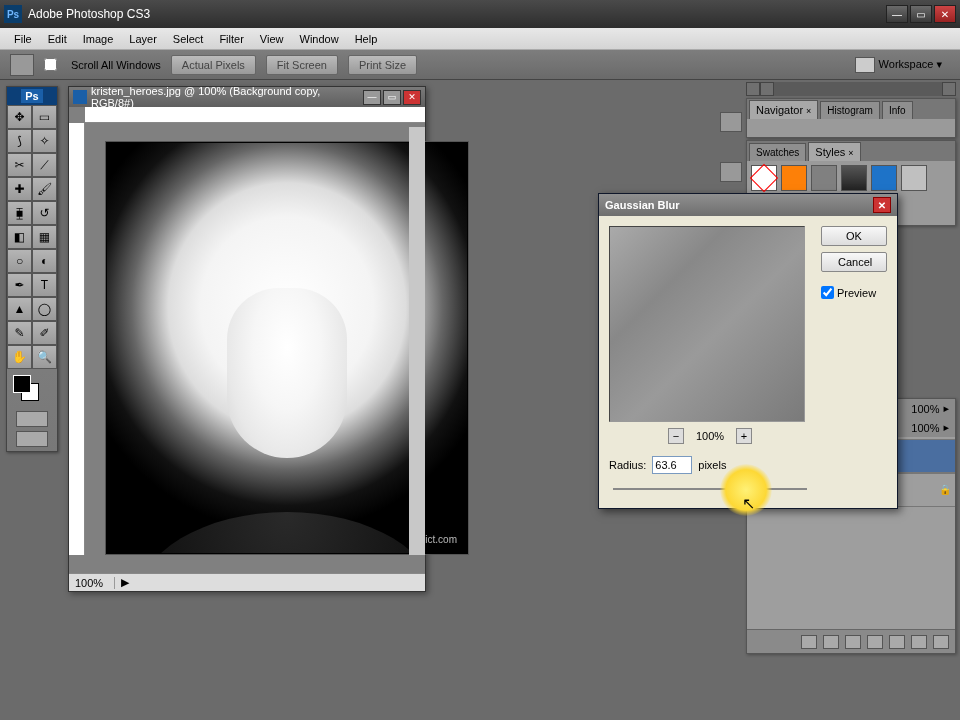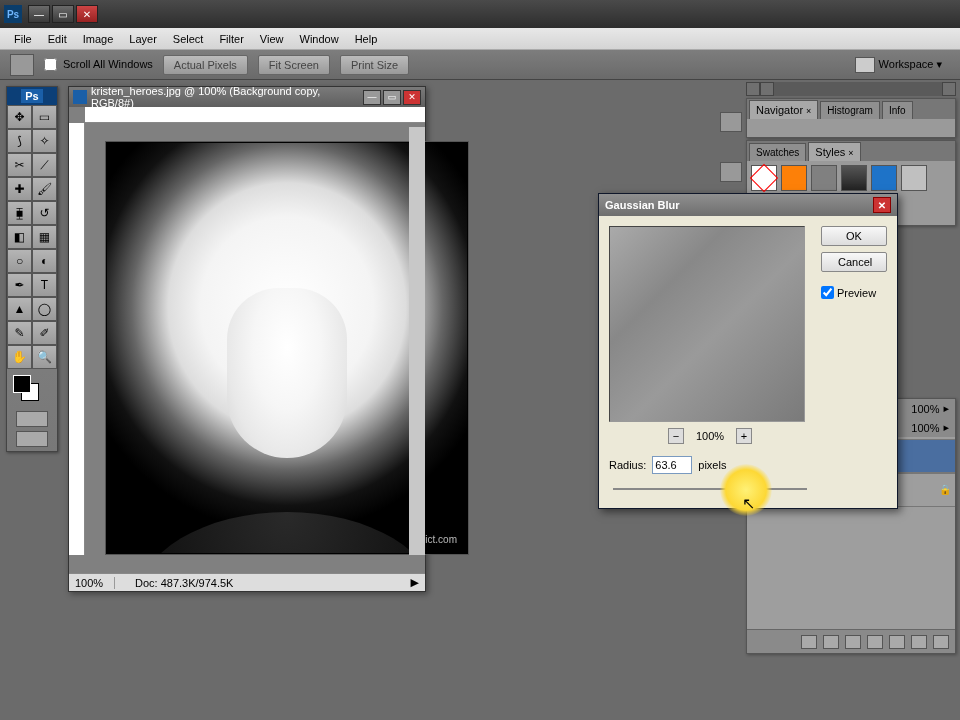--- a/index.html
+++ b/index.html
@@ -13,21 +13,21 @@
 .win-btn { width: 22px; height: 18px; background: linear-gradient(#6a6a6a,#3a3a3a); border: 1px solid #222; display: flex; align-items: center; justify-content: center; color: #fff; font-size: 10px; }
 .win-btn.close { background: linear-gradient(#c44,#922); }
 
 
 .menubar { height: 22px; background: linear-gradient(#e8e8e8,#d4d4d4); display: flex; align-items: center; padding: 0 6px; border-bottom: 1px solid #aaa; }
 .menubar span { padding: 3px 8px; cursor: default; }
 
 
 .optionsbar { height: 30px; background: linear-gradient(#7d7d7d,#6a6a6a); display: flex; align-items: center; padding: 0 10px; gap: 10px; border-bottom: 1px solid #444; }
 .opt-icon { width: 24px; height: 22px; background: #999; border: 1px solid #555; }
-.opts-check { display: flex; align-items: flex-start; gap: 6px; color: #000; }
+.opts-check { display: flex; align-items: center; gap: 14px; color: #000; }
 .opt-btn { padding: 3px 10px; background: linear-gradient(#bbb,#999); border: 1px solid #666; color: #444; border-radius: 2px; }
 .workspace-btn { margin-left: auto; display: flex; align-items: center; gap: 4px; padding: 3px 8px; color: #000; }
 .ws-icon { width: 20px; height: 16px; background: #ccc; border: 1px solid #555; }
 
 
 .mainarea { position: absolute; top: 80px; left: 0; right: 0; bottom: 0; background: #6b6b6b; }
 
 
 .toolbox { position: absolute; left: 6px; top: 6px; width: 52px; background: linear-gradient(#8a8a8a,#787878); border: 1px solid #444; box-shadow: 1px 1px 3px rgba(0,0,0,.4); }
 .tb-header { height: 18px; background: #0c3f77; display: flex; align-items: center; justify-content: center; }
@@ -109,20 +109,21 @@
 
 
 .cursor-hl { position: absolute; width: 52px; height: 52px; background: radial-gradient(circle, #fff176 0%, #fdd835 55%, rgba(253,216,53,0) 72%); border-radius: 50%; pointer-events: none; }
 .cursor-arrow { position: absolute; font-size: 16px; color: #000; pointer-events: none; }
 </style>
 </head>
 <body>
 
 <div class="titlebar">
   <div class="ps-icon">Ps</div>
+  <div class="title">Adobe Photoshop CS3</div>
   <div class="win-btns">
     <div class="win-btn">—</div>
     <div class="win-btn">▭</div>
     <div class="win-btn close">✕</div>
   </div>
 </div>
 
 <div class="menubar">
   <span>File</span>
   <span>Edit</span>
@@ -226,21 +227,20 @@
       <div class="canvas-area">
         <div class="canvas">
           <div class="portrait"></div>
           <div class="wm">addict.com</div>
         </div>
       </div>
       <div class="doc-scroll"></div>
     </div>
     <div class="doc-status">
       <div class="zoom">100%</div>
-      <div class="info">Doc: 487.3K/974.5K</div>
       <span style="padding:0 6px">▶</span>
     </div>
   </div>
 
   <div class="dock">
     <div class="dock-strip">
       <div class="arr"></div>
       <div class="arr"></div>
       <div class="sp"></div>
       <div class="arr"></div>

